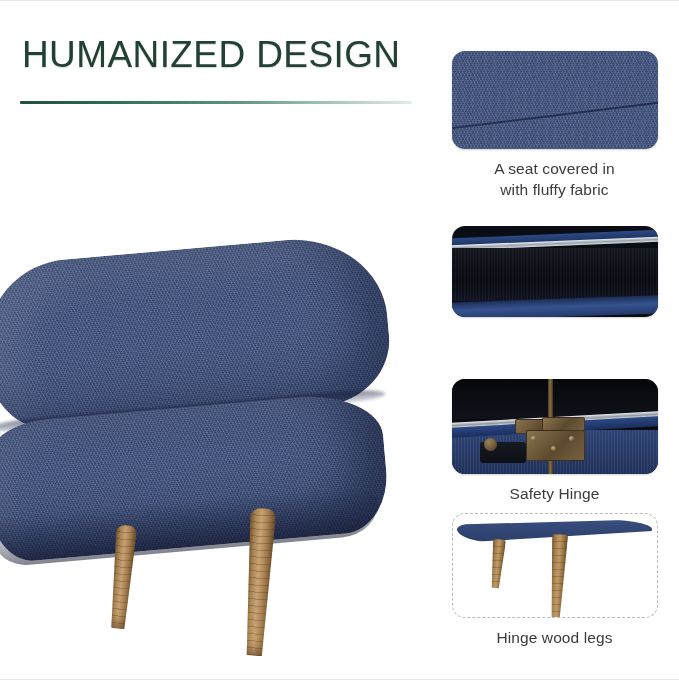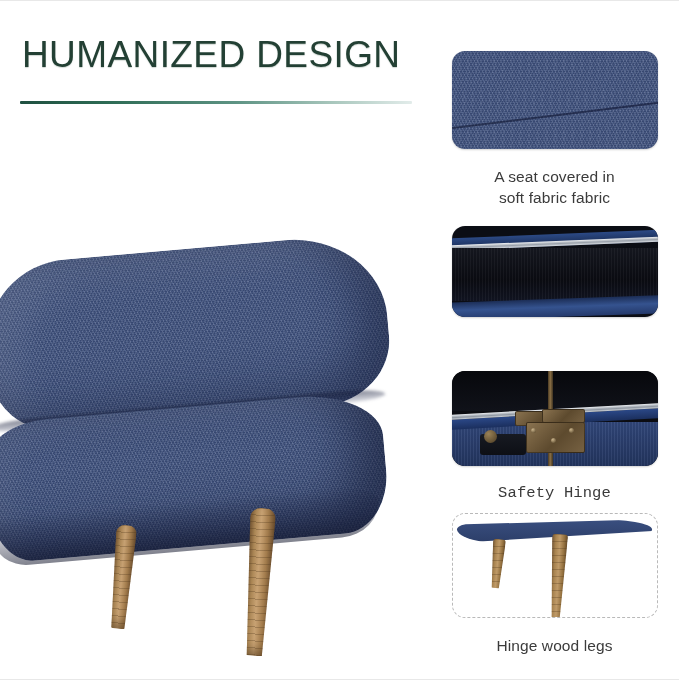--- a/index.html
+++ b/index.html
@@ -202,21 +202,21 @@
 
   .callout-thumb {
     position: relative;
     width: 206px;
     margin: 0 auto;
     border-radius: 13px;
     overflow: hidden;
   }
 
   .callout-caption {
-    margin-top: 17px;
+    margin-top: 9px;
     text-align: center;
     font-size: 15.5px;
     line-height: 21px;
     color: #3b3b3b;
     letter-spacing: 0.1px;
   }
 
   
   #callout-1 { top: 50px; }
   #thumb-1 {
@@ -268,21 +268,21 @@
   }
   .s-rim-bottom {
     position: absolute;
     left: -4%; bottom: 0;
     width: 108%; height: 20%;
     background: linear-gradient(to bottom, #1c2e57, #35538f 45%, #24396b);
     transform: rotate(-2deg);
   }
 
   
-  #callout-3 { top: 370px; font-family: Liberation Mono, monospace; }
+  #callout-3 { top: 378px; }
   #thumb-3 {
     height: 95px;
     background: #0b0c11;
     box-shadow: 0 1px 2px rgba(0,0,0,0.18);
   }
   .h-dark-top {
     position: absolute;
     left: 0; top: 0;
     width: 100%; height: 42%;
     background: linear-gradient(to bottom, #07080c, #101219);
@@ -423,21 +423,21 @@
   </div>
 
   <div class="right-panel">
 
     <div class="callout" id="callout-1">
       <div class="callout-thumb fabric" id="thumb-1">
         <div class="seam-line"></div>
       </div>
       <div class="callout-caption">
         <div>A seat covered in</div>
-        <div>soft fabric fabric</div>
+        <div>with fluffy fabric</div>
       </div>
     </div>
 
     <div class="callout" id="callout-2">
       <div class="callout-thumb" id="thumb-2">
         <div class="s-rim-top"></div>
         <div class="s-chrome"></div>
         <div class="s-cavity"></div>
         <div class="s-rim-bottom"></div>
       </div>

